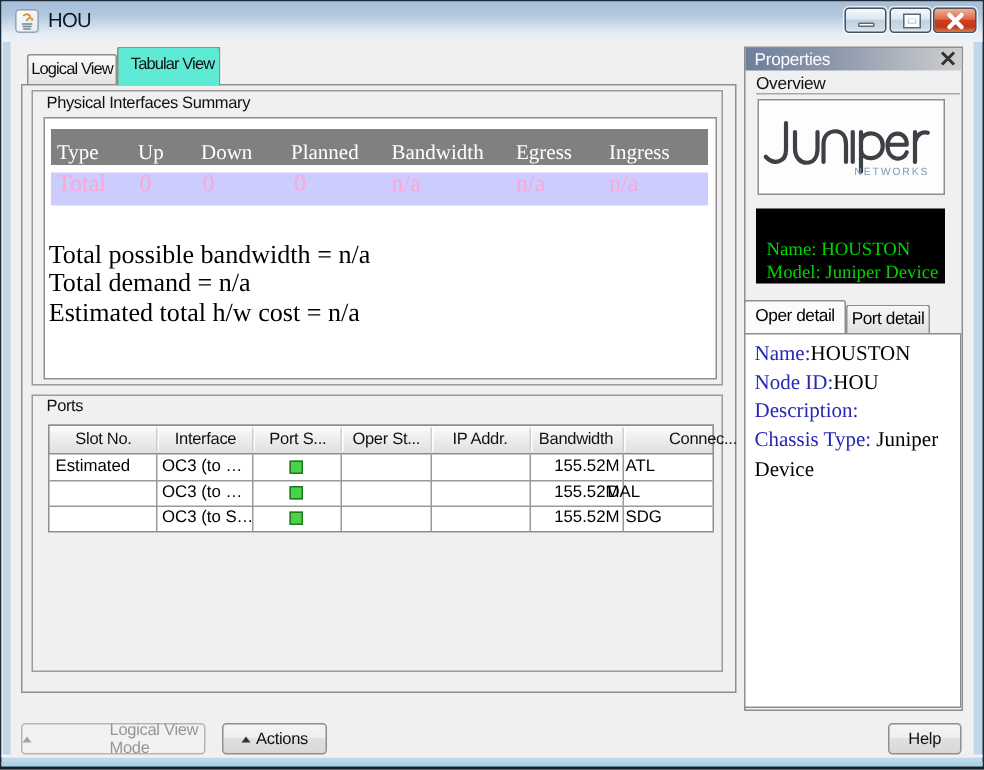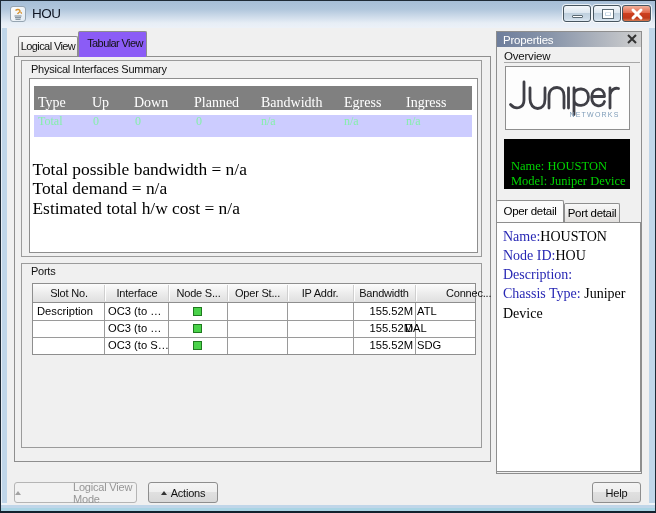--- a/index.html
+++ b/index.html
@@ -27,33 +27,33 @@
   #btn-min  { left:563px; width:28px; background:linear-gradient(to bottom,#f4f8fb 0%,#dde7f0 45%,#bfd0de 50%,#ccdbe8 85%,#dfeaf3 100%); }
   #btn-max  { left:593px; width:28px; background:linear-gradient(to bottom,#f4f8fb 0%,#dde7f0 45%,#bfd0de 50%,#ccdbe8 85%,#dfeaf3 100%); }
   #btn-close{ left:622px; width:29px; background:linear-gradient(to bottom,#f0b09b 0%,#e2674a 45%,#cc3f1f 50%,#c03a1c 80%,#d57a52 100%); }
   #glyph-min { left:8px; top:9px; width:11px; height:3px; background:#fff; border:1px solid #5a6a74; border-radius:1px;}
   #glyph-max { left:9px; top:4px; width:10px; height:8px; background:transparent; border:2px solid #fff; outline:1px solid #5a6a74; }
   #glyph-max2 { left:12px; top:7px; width:4px; height:2px; background:#fff; }
 
   
   #tab1 { left:18px; top:36px; width:60px; height:20px; background:linear-gradient(to bottom,#fbfbfb,#e6e4e2);
     border:1px solid #8e8e8e; border-bottom:none; border-radius:2px 2px 0 0; font-size:11px; letter-spacing:-0.6px; color:#111; text-align:center; line-height:19px;}
-  #tab2 { left:78px; top:31px; width:69px; height:26px; background:#8b5cf6;
+  #tab2 { left:78px; top:31px; width:69px; height:26px; background:#5eead4;
     border:1px solid #8e8e8e; border-bottom:none; border-radius:2px 2px 0 0; font-size:11px; letter-spacing:-0.6px; color:#111; text-align:center; line-height:23px; padding-left:5px; z-index:3;}
   #mainpanel { left:14px; top:56px; width:477px; height:406px; border:1px solid #8e8e8e; background:#f0f0f0; }
 
   
   #grp1 { left:21px; top:60px; width:461px; height:197px; border:1px solid #9b9b9b; }
   #grp1-title { left:30px; top:63px; font-size:11px; letter-spacing:-0.25px; color:#111; background:#f0f0f0; padding:0 1px; }
   #ed1 { left:29px; top:78px; width:449px; height:175px; background:#fff; border:1px solid #8e8e8e; }
   .serif { font-family:"Liberation Serif", serif; }
   #thead { left:34px; top:86px; width:438px; height:24px; background:#808080; }
   #trow  { left:34px; top:115px; width:438px; height:22px; background:#ccccff; }
   .hcell { position:absolute; top:96px; font-size:14px; line-height:1; color:#fff; font-family:"Liberation Serif",serif; }
-  .rcell { position:absolute; top:115px; font-size:12px; line-height:1; color:#86efac; font-family:"Liberation Serif",serif; }
+  .rcell { position:absolute; top:115px; font-size:16px; line-height:1; color:#f9a8d4; font-family:"Liberation Serif",serif; }
   #sumtext { left:32.5px; top:160px; z-index:4; font-size:17.4px; line-height:19.3px; color:#000; }
 
   
   #grp2 { left:21px; top:263px; width:461px; height:185px; border:1px solid #9b9b9b; }
   #grp2-title { left:30px; top:265px; font-size:11px; letter-spacing:-0.25px; color:#111; background:#f0f0f0; padding:0 1px;}
   #ptable { left:32px; top:283px; width:444px; height:72px; background:#fff; border:1px solid #8e8e8e; }
   #phead { left:32px; top:283px; width:444px; height:20px; background:linear-gradient(to bottom,#fcfcfc,#eaeaea 60%,#dfdfdf); border:1px solid #8e8e8e; border-bottom:1px solid #8e8e8e;}
   .pcol { position:absolute; top:287.5px; font-size:11px; letter-spacing:-0.2px; line-height:1; color:#111; text-align:center; }
   .pline-v { position:absolute; top:303px; width:1px; height:51px; background:#9a9a9a; }
   .hsep { position:absolute; top:285px; width:1px; height:16px; background:#cfcfcf; box-shadow:1px 0 0 #fff; }
@@ -146,40 +146,40 @@
   <span class="rcell" style="left:344px">n/a</span>
   <span class="rcell" style="left:406px">n/a</span>
   <div class="abs serif" id="sumtext">Total possible bandwidth = n/a<br>Total demand = n/a<br>Estimated total h/w cost = n/a</div>
 
   <div class="abs" id="grp2"></div>
   <div class="abs" id="grp2-title">Ports</div>
   <div class="abs" id="ptable"></div>
   <div class="abs" id="phead"></div>
   <span class="pcol" style="left:33px;width:72px;">Slot No.</span>
   <span class="pcol" style="left:105px;width:64px;">Interface</span>
-  <span class="pcol" style="left:169px;width:59px;">Node S...</span>
+  <span class="pcol" style="left:169px;width:59px;">Port S...</span>
   <span class="pcol" style="left:228px;width:59px;">Oper St...</span>
   <span class="pcol" style="left:287px;width:66px;">IP Addr.</span>
   <span class="pcol" style="left:353px;width:62px;">Bandwidth</span>
   <span class="pcol" style="left:415px;width:61px;padding-left:31px;">Connec...</span>
   <div class="pline-v" style="left:104px"></div>
   <div class="pline-v" style="left:168px"></div>
   <div class="pline-v" style="left:227px"></div>
   <div class="pline-v" style="left:287px"></div>
   <div class="pline-v" style="left:353px"></div>
   <div class="pline-v" style="left:415px"></div>
   <div class="hsep" style="left:104px"></div>
   <div class="hsep" style="left:168px"></div>
   <div class="hsep" style="left:227px"></div>
   <div class="hsep" style="left:287px"></div>
   <div class="hsep" style="left:353px"></div>
   <div class="hsep" style="left:415px"></div>
   <div class="hline" style="top:320px"></div>
   <div class="hline" style="top:337px"></div>
-  <span class="pcell" style="left:37px;top:306px">Description</span>
+  <span class="pcell" style="left:37px;top:306px">Estimated</span>
   <span class="pcell" style="left:108px;top:306px">OC3 (to …</span>
   <div class="gsq" style="top:306.5px"></div>
   <span class="pcell" style="right:243px;top:306px;left:auto">155.52M</span>
   <span class="pcell" style="left:417px;top:306px">ATL</span>
   <span class="pcell" style="left:108px;top:323px">OC3 (to …</span>
   <div class="gsq" style="top:323.5px"></div>
   <span class="pcell" style="right:243px;top:323px;left:auto">155.52M</span>
   <span class="pcell" style="left:405px;top:323px">DAL</span>
   <span class="pcell" style="left:108px;top:340px">OC3 (to S…</span>
   <div class="gsq" style="top:340.5px"></div>

